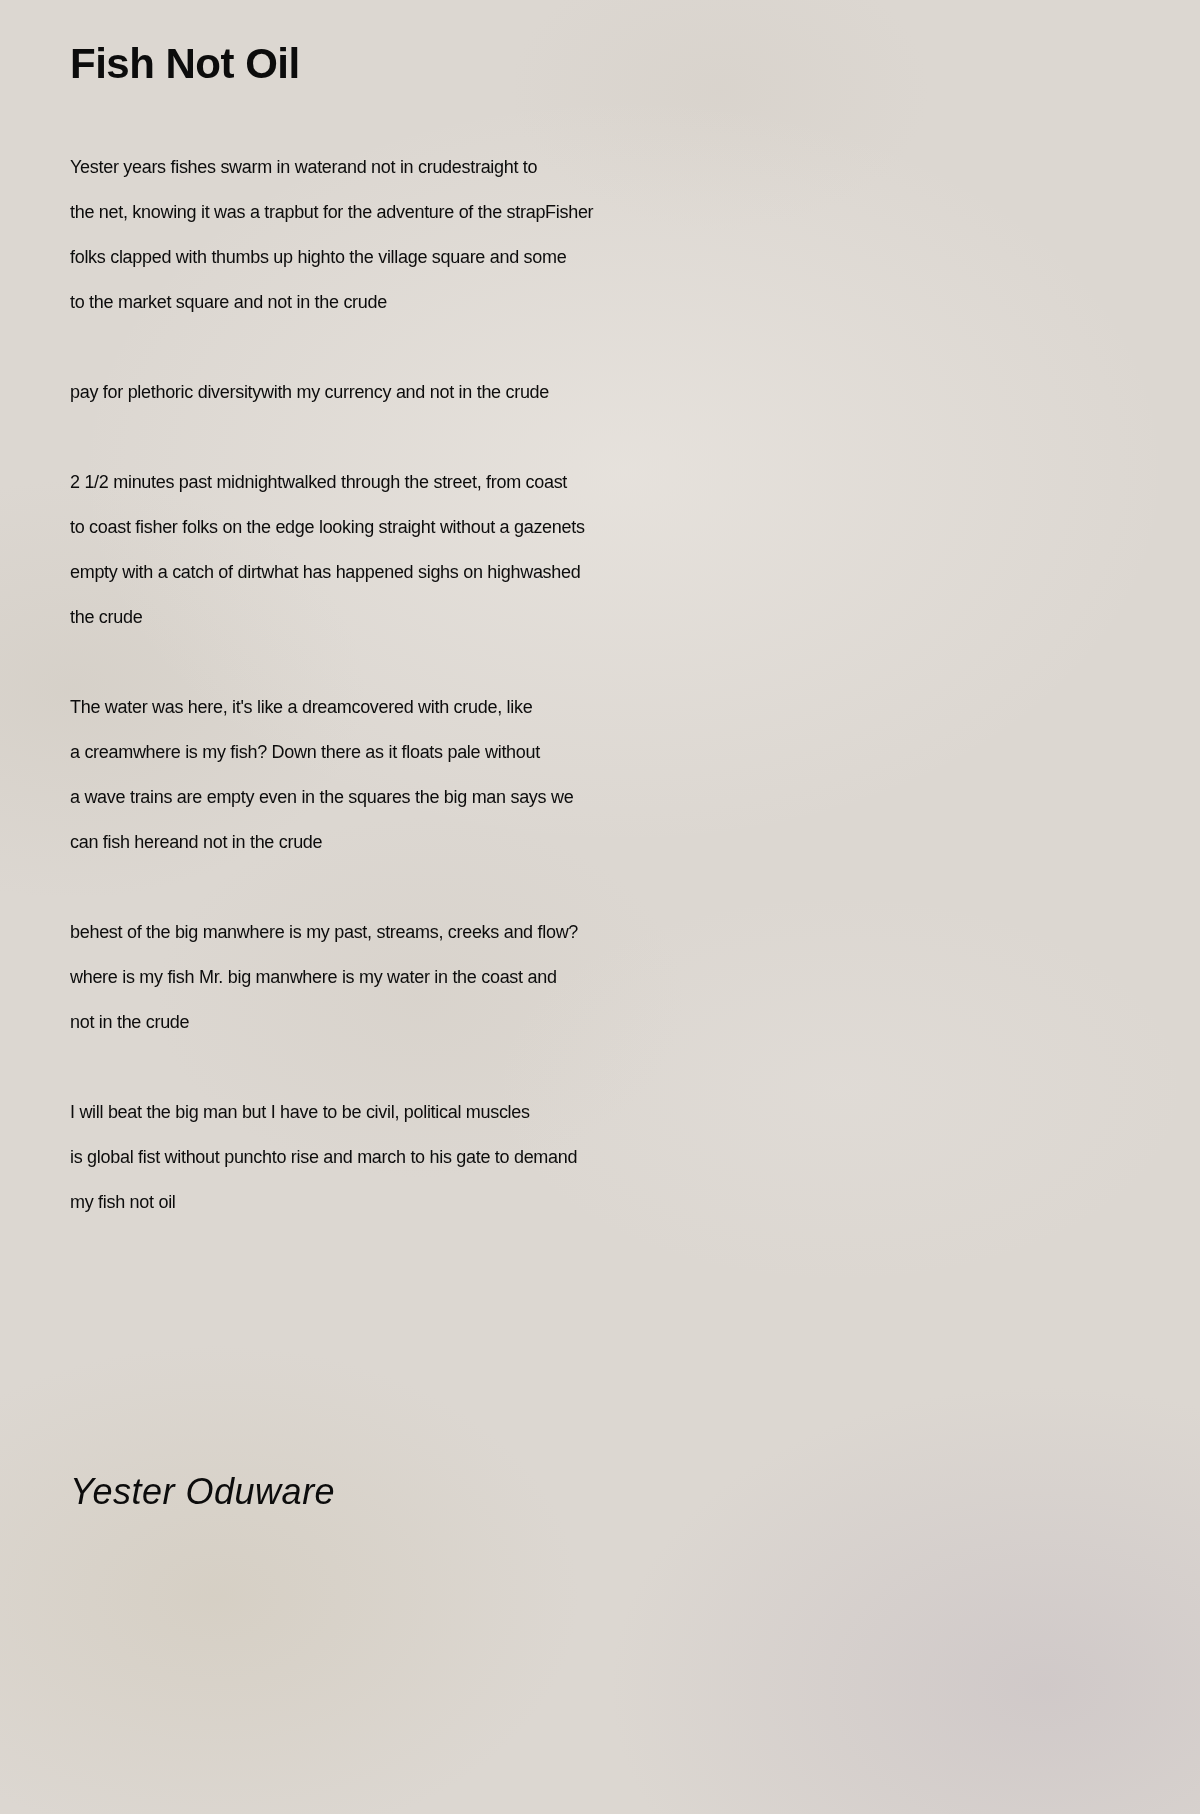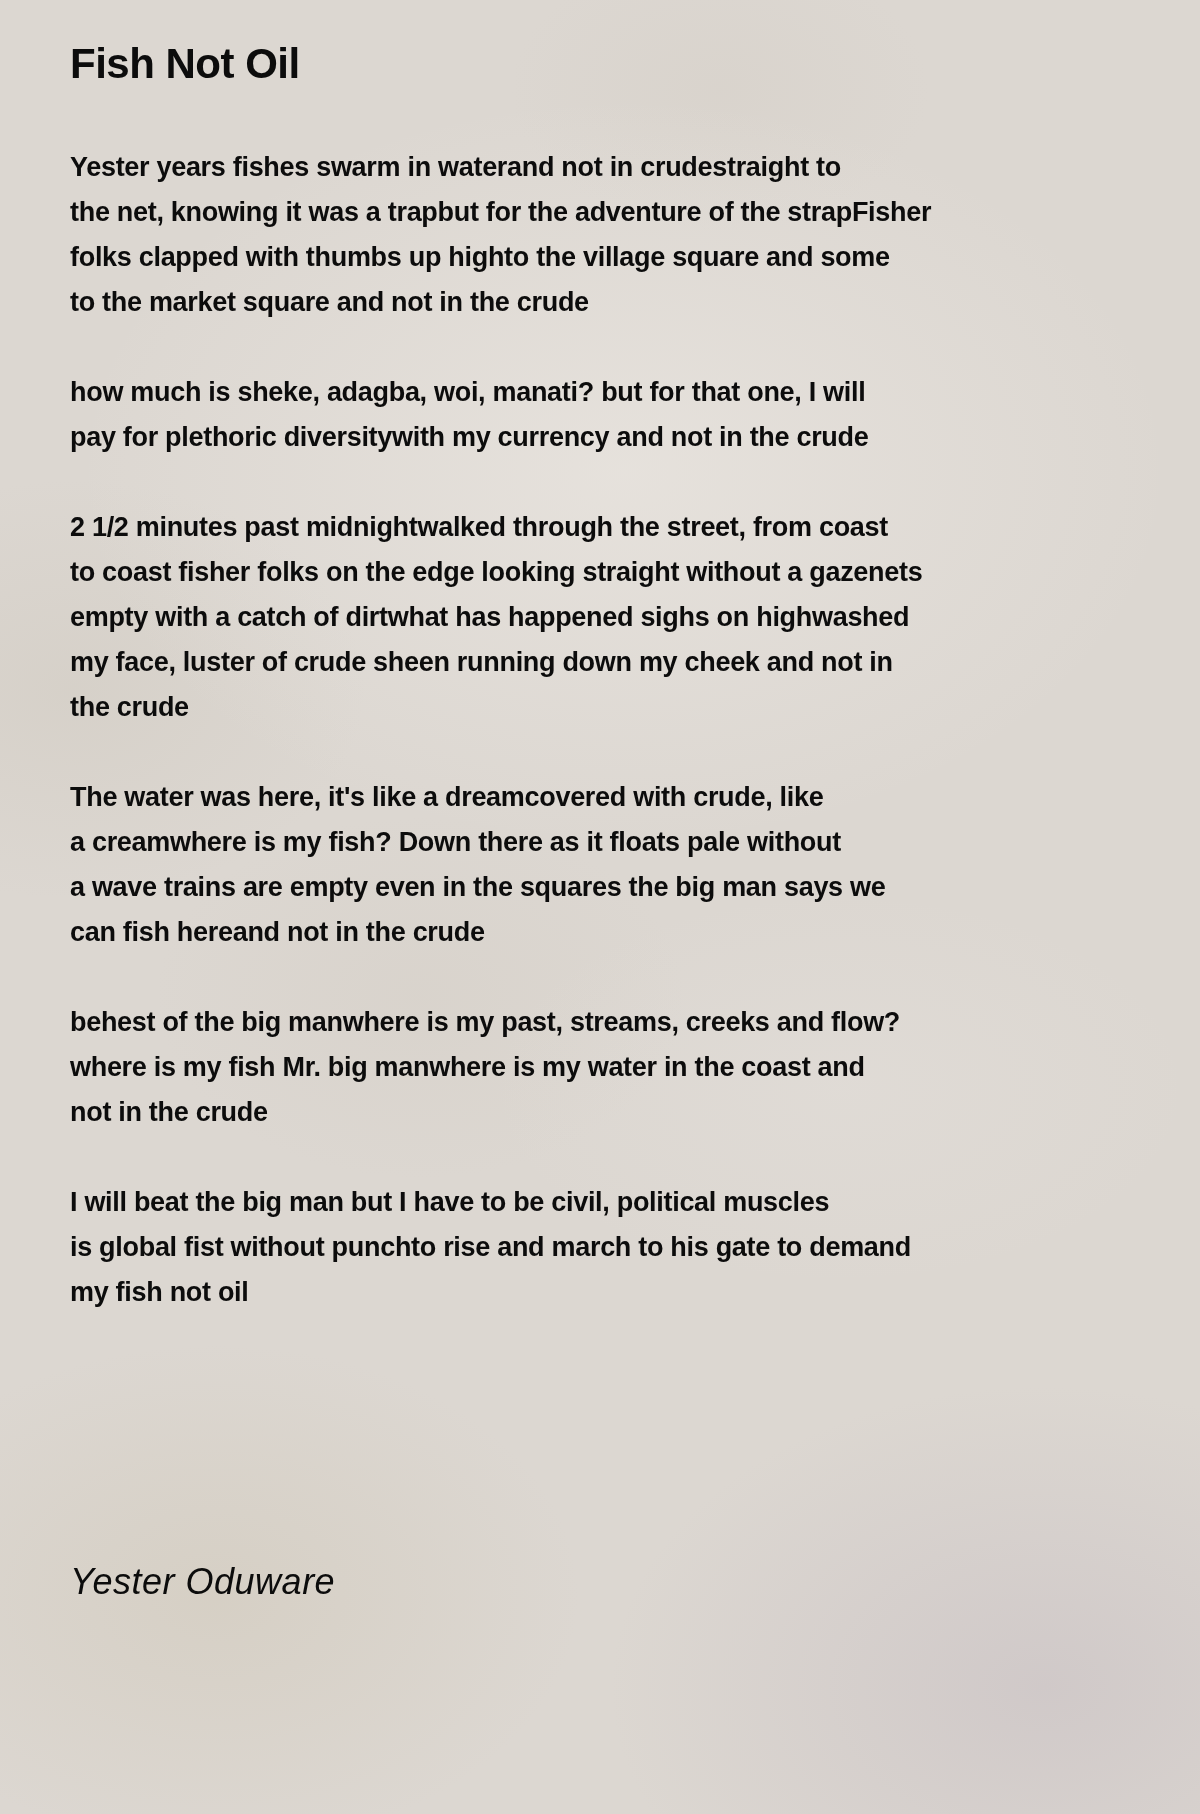--- a/index.html
+++ b/index.html
@@ -33,22 +33,22 @@
     margin: 0;
     font-size: 42px;
     font-weight: bold;
     letter-spacing: -0.5px;
     line-height: 48px;
   }
   .poem-body {
     margin-top: 57px;
   }
   .poem-line {
-    font-size: 27px;
-    font-weight: bold;
+    font-size: 18px;
+    font-weight: normal;
     line-height: 45px;
     letter-spacing: -0.3px;
     white-space: nowrap;
   }
   .stanza + .stanza {
     margin-top: 45px;
   }
   .author {
     margin-top: 246px;
     font-size: 36px;
@@ -63,28 +63,26 @@
 <div class="page">
   <h1 class="title">Fish Not Oil</h1>
   <div class="poem-body">
       <div class="stanza">
         <div class="poem-line">Yester years fishes swarm in waterand not in crudestraight to</div>
         <div class="poem-line">the net, knowing it was a trapbut for the adventure of the strapFisher</div>
         <div class="poem-line">folks clapped with thumbs up highto the village square and some</div>
         <div class="poem-line">to the market square and not in the crude</div>
       </div>
       <div class="stanza">
-        <div class="poem-line">how much is sheke, adagba, woi, manati? but for that one, I will</div>
         <div class="poem-line">pay for plethoric diversitywith my currency and not in the crude</div>
       </div>
       <div class="stanza">
         <div class="poem-line">2 1/2 minutes past midnightwalked through the street, from coast</div>
         <div class="poem-line">to coast fisher folks on the edge looking straight without a gazenets</div>
         <div class="poem-line">empty with a catch of dirtwhat has happened sighs on highwashed</div>
-        <div class="poem-line">my face, luster of crude sheen running down my cheek and not in</div>
         <div class="poem-line">the crude</div>
       </div>
       <div class="stanza">
         <div class="poem-line">The water was here, it's like a dreamcovered with crude, like</div>
         <div class="poem-line">a creamwhere is my fish? Down there as it floats pale without</div>
         <div class="poem-line">a wave trains are empty even in the squares the big man says we</div>
         <div class="poem-line">can fish hereand not in the crude</div>
       </div>
       <div class="stanza">
         <div class="poem-line">behest of the big manwhere is my past, streams, creeks and flow?</div>

